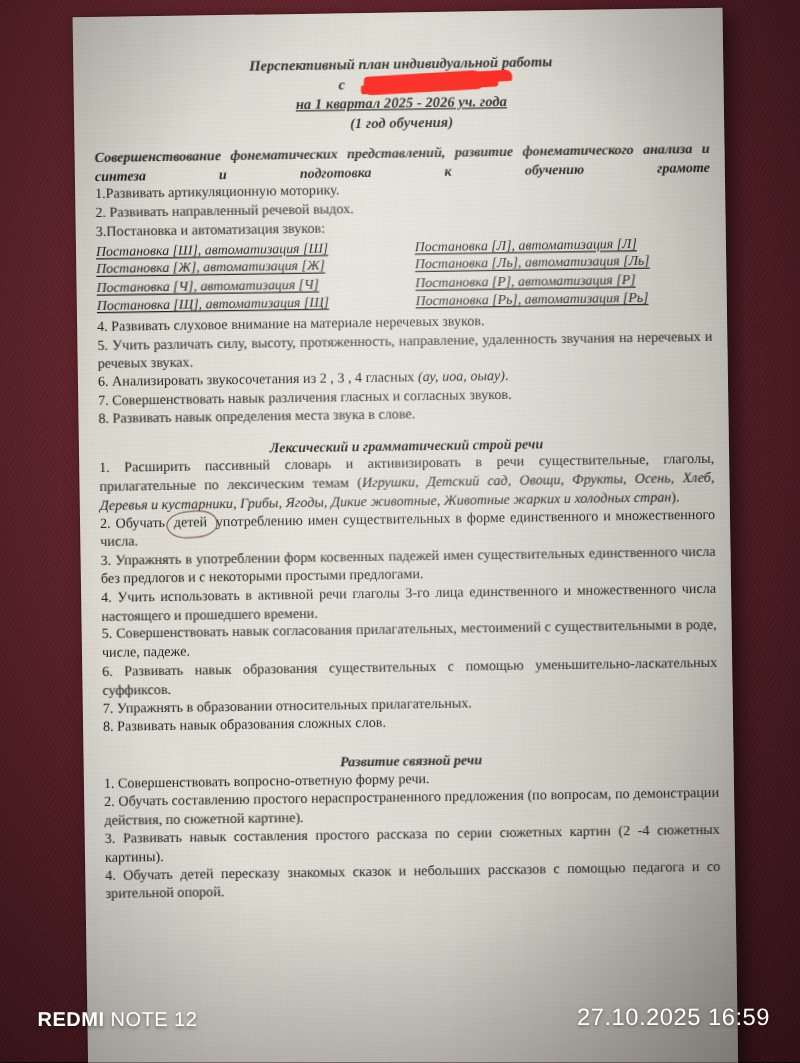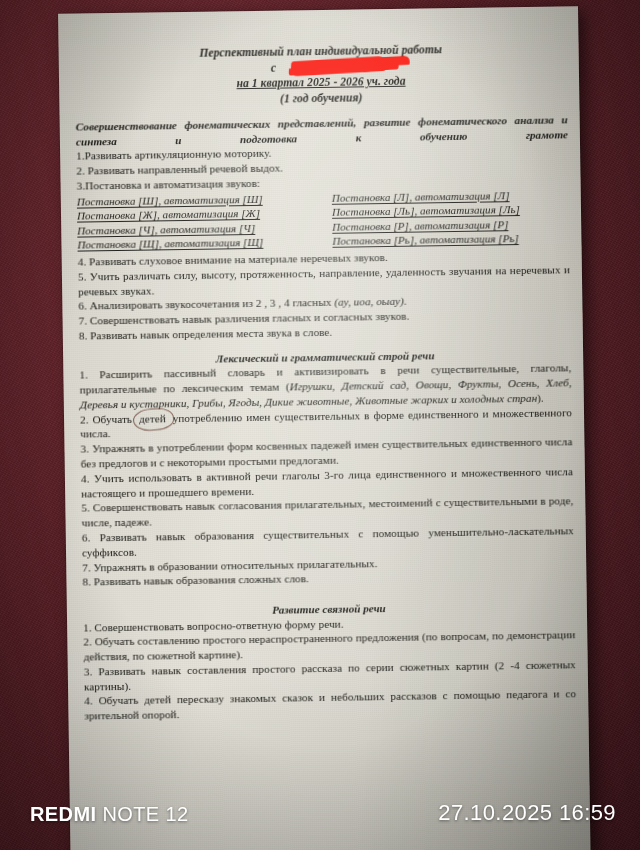--- a/index.html
+++ b/index.html
@@ -175,28 +175,28 @@
     position: absolute;
     left: 0; right: 0; bottom: 0;
     height: 60px;
     pointer-events: none;
   }
   .wm-left, .wm-right {
     position: absolute;
     bottom: 24px;
     color: #ffffff;
     font-family: "Liberation Sans", "DejaVu Sans", sans-serif;
-    font-size: 20px;
+    font-size: 16px;
     letter-spacing: .4px;
     text-shadow: 0 1px 3px rgba(0,0,0,.45);
     white-space: nowrap;
   }
   .wm-left { left: 30px; font-weight: 300; }
   .wm-left b { font-weight: bold; }
-  .wm-right { right: 24px; font-weight: 300; font-size: 22px; }
+  .wm-right { right: 24px; font-weight: 300; font-size: 19px; }
 
   
   .vig {
     position: absolute; inset: 0;
     pointer-events: none;
     background: radial-gradient(ellipse at 50% 45%, rgba(0,0,0,0) 55%, rgba(0,0,0,.28) 100%);
   }
 </style>
 </head>
 <body>

